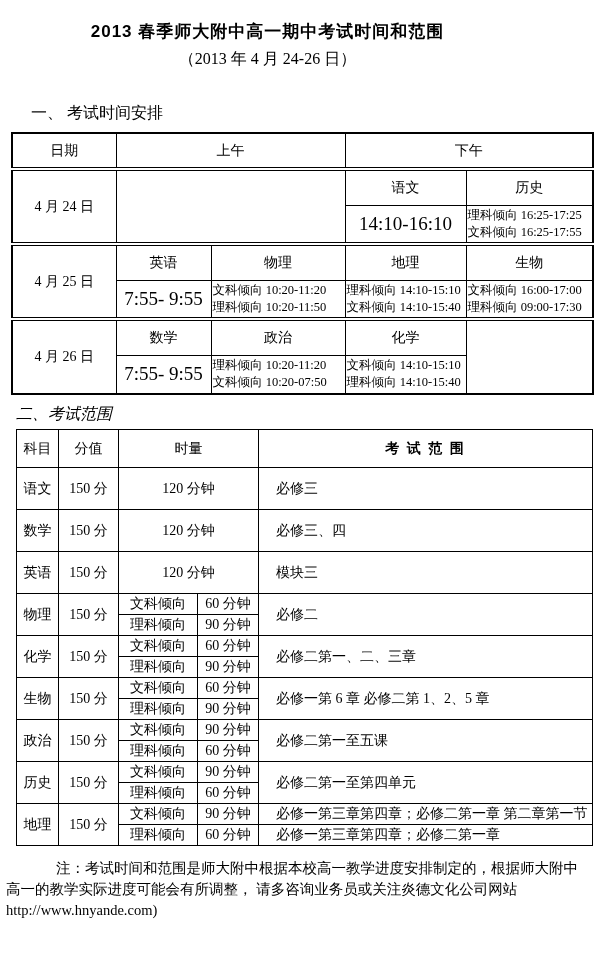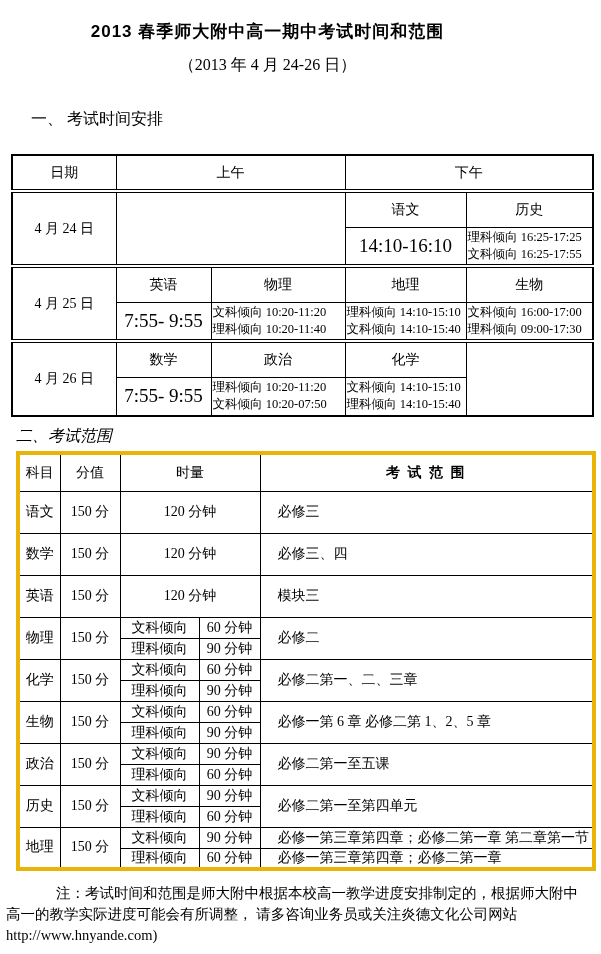--- a/index.html
+++ b/index.html
@@ -3,41 +3,41 @@
 <meta charset="utf-8">
 <style>
   html, body { margin: 0; padding: 0; background: #ffffff; color: #000000; }
   body { width: 601px; font-family: "Liberation Serif", "DejaVu Serif", serif; }
   .page { width: 532px; min-height: 954px; box-sizing: border-box; padding: 20px 8px 10px 11px; }
 
   .doc-title {
     margin: 0; text-align: center; font-size: 17px; font-weight: bold;
     font-family: "Liberation Sans", "DejaVu Sans", sans-serif; letter-spacing: 1px;
   }
-  .doc-subtitle { margin-top: 12px; text-align: center; font-size: 16px; }
-
-  .section-heading { font-size: 16px; margin: 33px 0 24px 20px; }
+  .doc-subtitle { margin-top: 6px; text-align: center; font-size: 16px; }
+
+  .section-heading { font-size: 16px; margin: 33px 0 8px 20px; }
   .section-heading.second { margin: 9px 0 4px 5px; font-style: italic; }
 
   table { border-collapse: collapse; table-layout: fixed; }
   td { border: 1px solid #000; text-align: center; vertical-align: middle;
        font-size: 14px; padding: 0; overflow: hidden; }
 
   
   .t1 { width: 581px; border: 2px solid #000; }
   .t1 tr.dbl > td { border-top: 4px double #000; }
   .t1 .h-hdr  { height: 36px; }
   .t1 .h-lbl  { height: 36px; }
   .t1 .h-time { height: 39px; }
   .t1 .time-single { font-size: 19px; }
   .t1 .time-pair { font-size: 12.5px; text-align: left; padding: 0 12px 0 1px;
                    white-space: nowrap; line-height: 17px; }
 
   
-  .t2 { width: 576px; margin-left: 5px; border: 4px solid #eab308; }
+  .t2 { width: 576px; margin-left: 5px; border: 1px solid #eab308; }
   .t2 .h-hdr { height: 38px; }
   .t2 .h-row { height: 42px; }
   .t2 .h-sub { height: 21px; }
   .t2 .range { text-align: left; padding-left: 17px; white-space: nowrap; }
   .t2 .range-hdr { letter-spacing: 2px; font-weight: bold; }
 
   .note { margin: 12px 0 0 -5px; width: 597px; font-size: 14.5px; line-height: 21px; }
   .note .indent { text-indent: 50px; }
 </style>
 </head>
@@ -83,21 +83,21 @@
         <td rowspan="2">4 月 25 日</td>
         <td>英语</td>
         <td>物理</td>
         <td>地理</td>
         <td>生物</td>
       </tr>
       <tr class="h-time">
         <td class="time-single">7:55- 9:55</td>
         <td class="time-pair">
           <div>文科倾向 10:20-11:20</div>
-          <div>理科倾向 10:20-11:40</div>
+          <div>理科倾向 10:20-11:50</div>
         </td>
         <td class="time-pair">
           <div>理科倾向 14:10-15:10</div>
           <div>文科倾向 14:10-15:40</div>
         </td>
         <td class="time-pair">
           <div>文科倾向 16:00-17:00</div>
           <div>理科倾向 09:00-17:30</div>
         </td>
       </tr>

